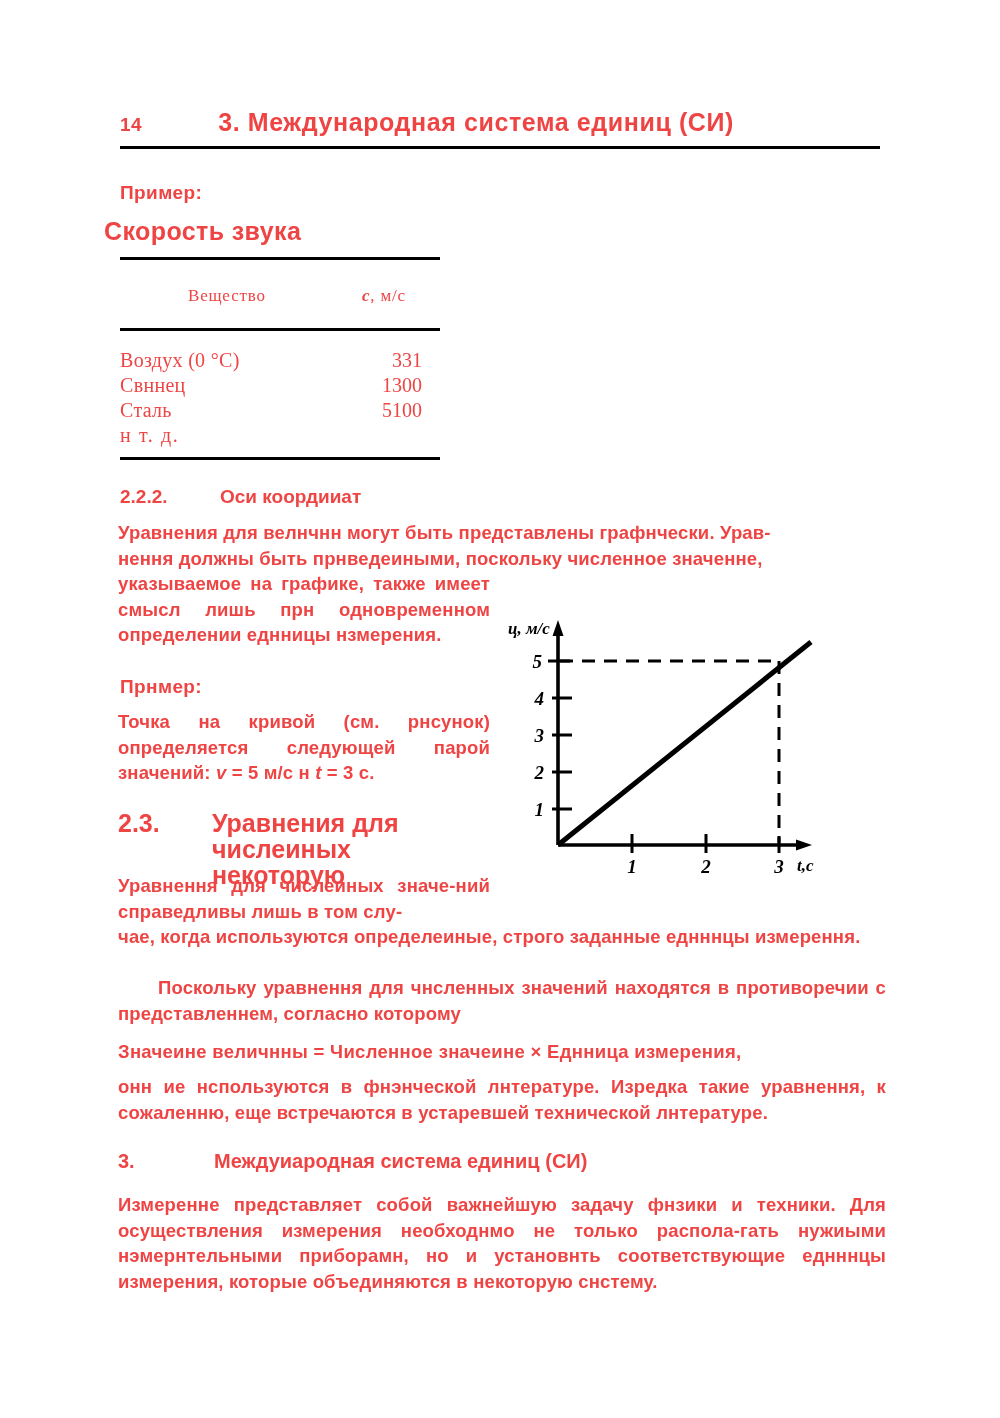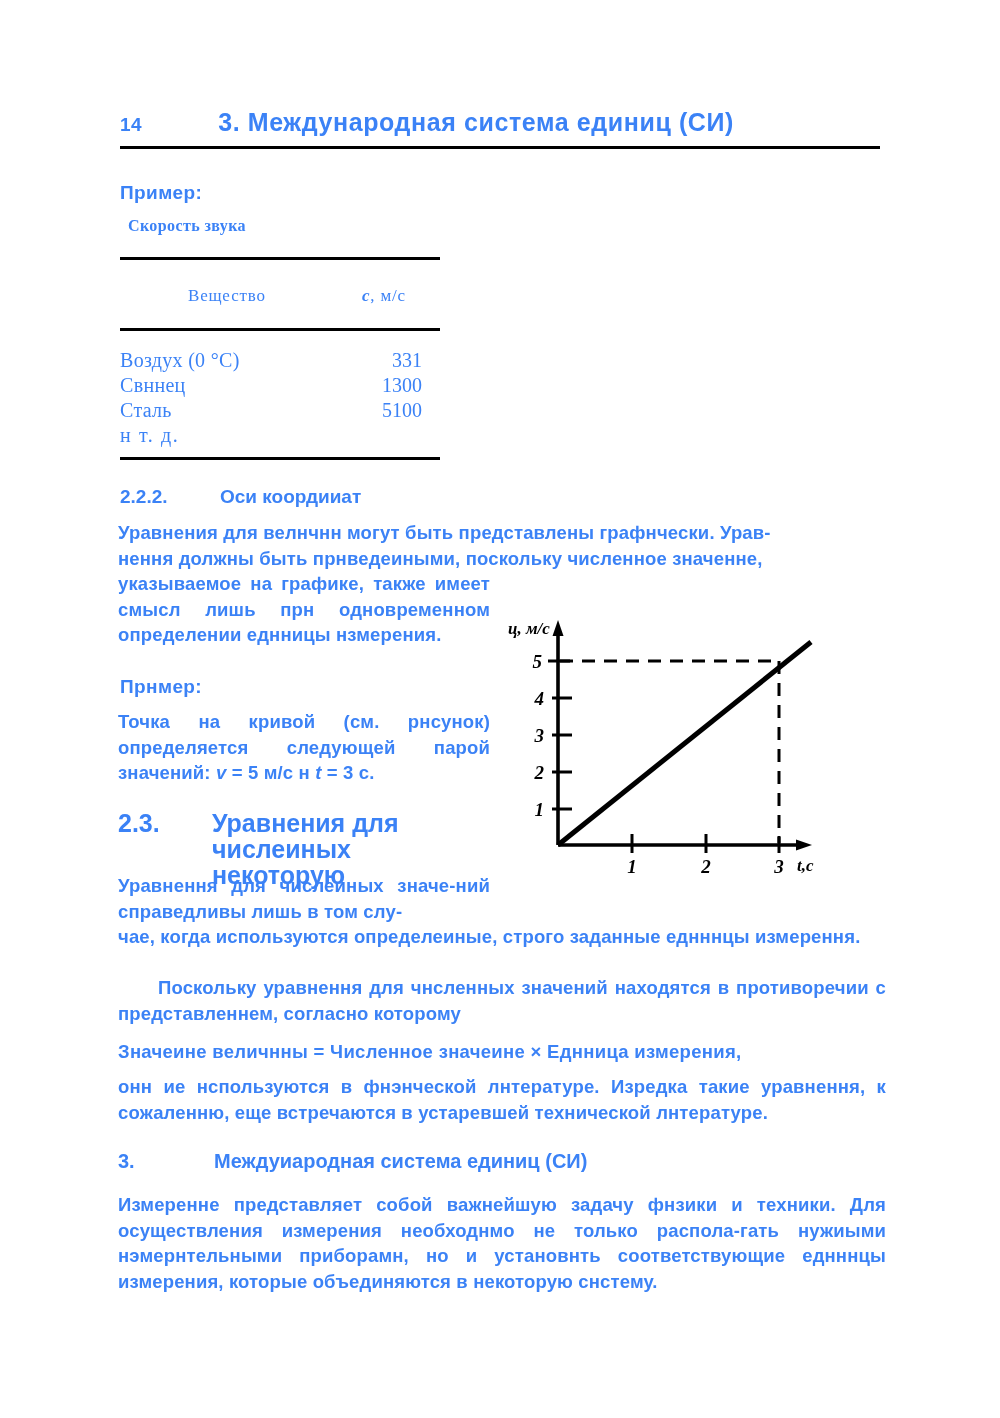--- a/index.html
+++ b/index.html
@@ -5,21 +5,21 @@
   html, body {
     margin: 0;
     padding: 0;
     background: #ffffff;
   }
   .page {
     position: relative;
     width: 1000px;
     height: 1418px;
     background: #ffffff;
-    color: #3b82f6;
+    color: #ef4444;
     font-family: "Liberation Serif", "DejaVu Serif", serif;
     overflow: hidden;
   }
 
   
   .runhead {
     position: absolute;
     left: 120px;
     top: 108px;
     width: 760px;
@@ -54,23 +54,23 @@
     line-height: 25.5px;
     letter-spacing: 0.15px;
   }
 
   .lbl-primer-1 {
     position: absolute; left: 120px; top: 182px;
     font-family: "Liberation Sans", "DejaVu Sans", sans-serif;
     font-weight: bold; font-size: 19px; letter-spacing: 0.4px;
   }
   .lbl-sound {
-    position: absolute; left: 128px; top: 217px;
-    font-family: Liberation Serif, serif;
-    font-weight: bold; font-size: 16px; letter-spacing: 0.4px;
+    position: absolute; left: 104px; top: 217px;
+    font-family: Liberation Sans, sans-serif;
+    font-weight: bold; font-size: 25px; letter-spacing: 0.4px;
   }
 
   
   .tbl-rule-top    { position:absolute; left:120px; top:257px; width:320px; height:3px; background:#000; }
   .tbl-rule-mid    { position:absolute; left:120px; top:328px; width:320px; height:3px; background:#000; }
   .tbl-rule-bottom { position:absolute; left:120px; top:457px; width:320px; height:3px; background:#000; }
 
   .tbl-head-substance {
     position:absolute; left:188px; top:286px;
     font-family:"Liberation Serif","DejaVu Serif",serif;

